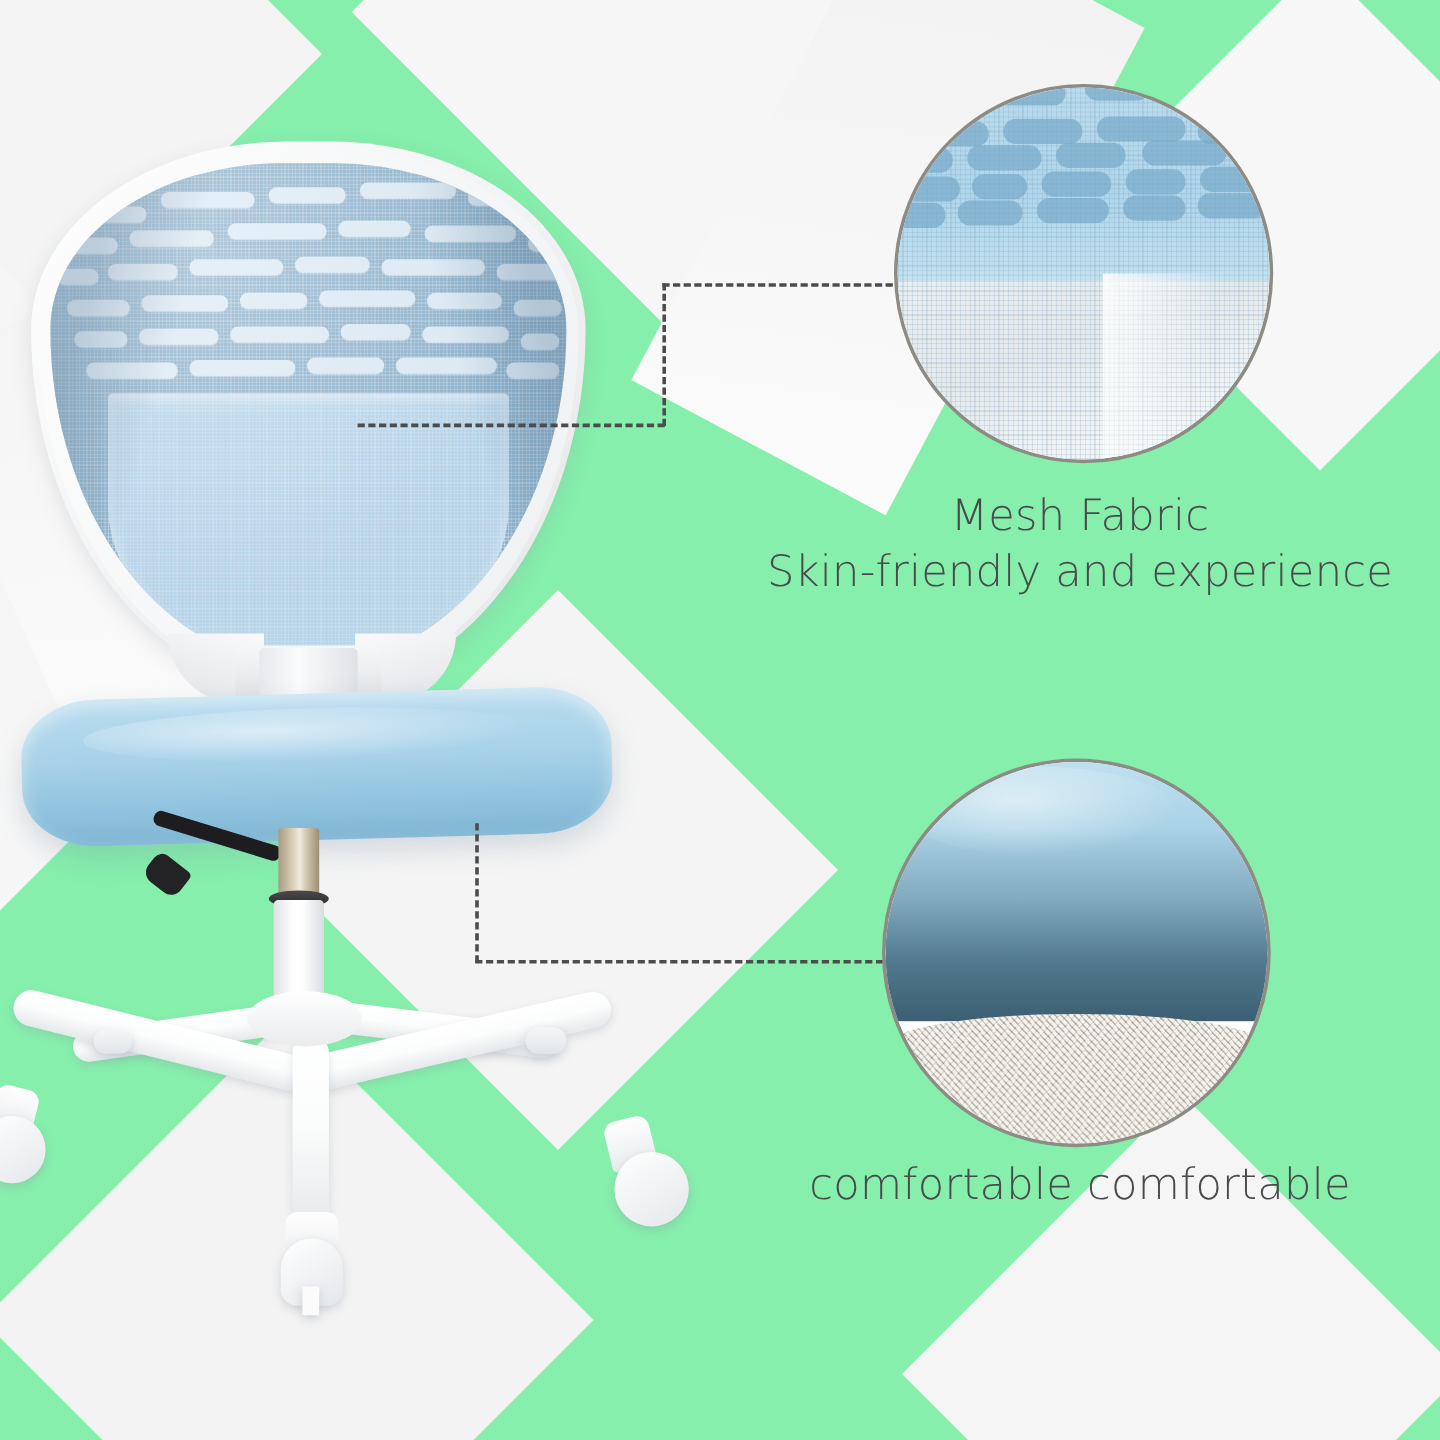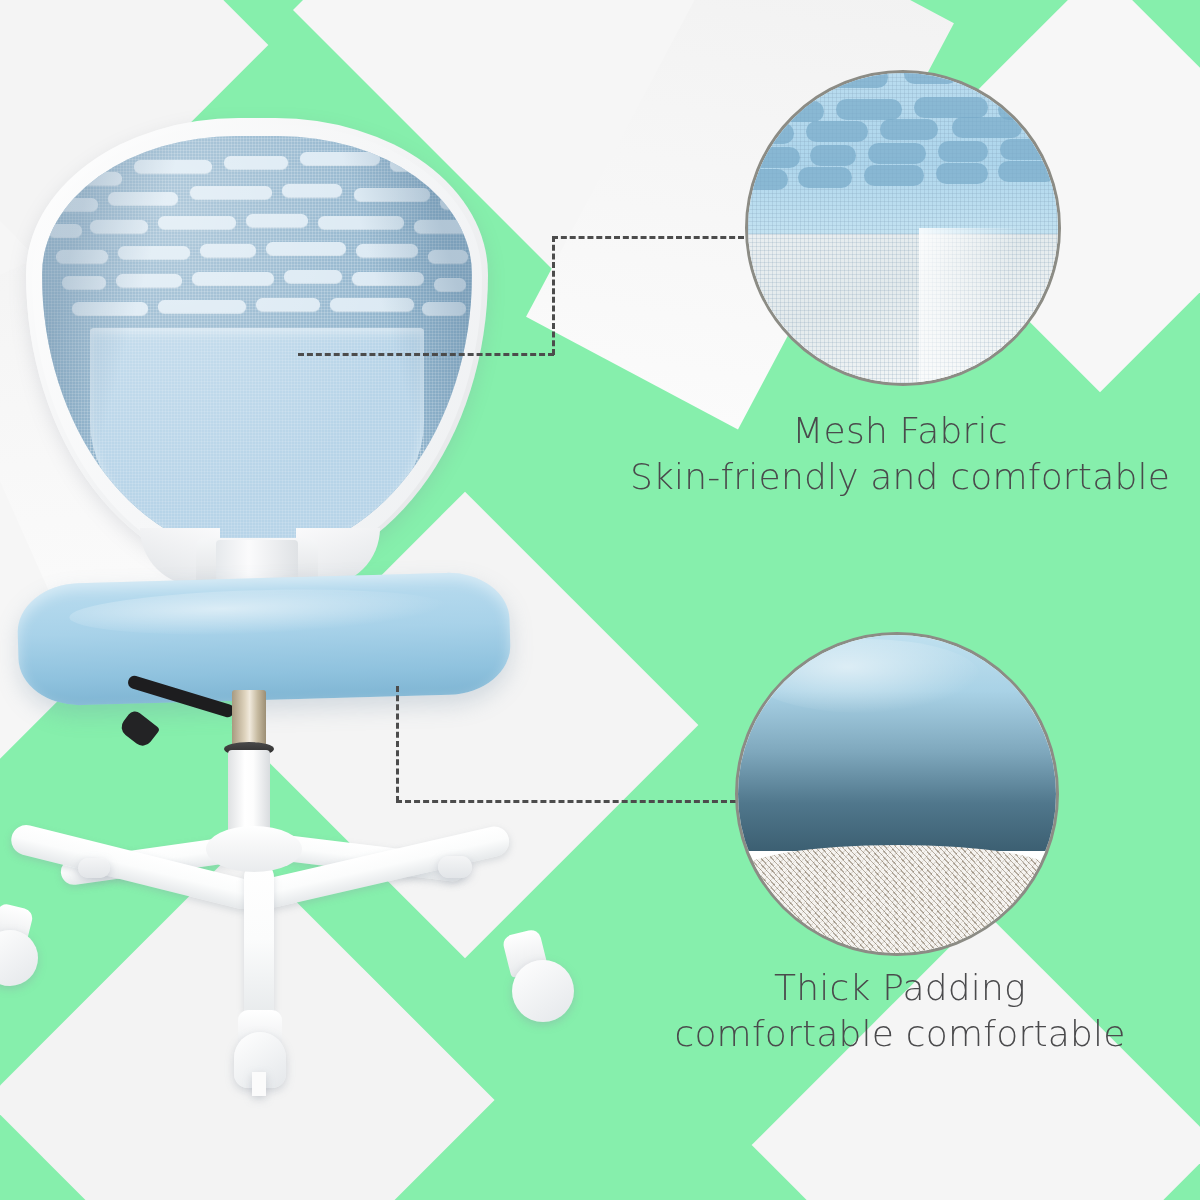--- a/index.html
+++ b/index.html
@@ -401,28 +401,27 @@
       <div class="cslot" style="left:250px;top:88px;width:58px;"></div>
     </div>
     <div class="cm-bottom">
       <div class="cm-weave"></div>
     </div>
     <div class="cm-fold"></div>
   </div>
 
   <div class="caption" id="caption-mesh">
     <span class="l1">Mesh Fabric</span>
-    <span class="l2">Skin-friendly and comfortable</span>
+    <span class="l2">Skin-friendly and experience</span>
   </div>
 
   <div class="callout" id="circle-pad">
     <div class="cp-cushion">
       <div class="cp-gloss"></div>
     </div>
     <div class="cp-fabric"></div>
   </div>
 
   <div class="caption" id="caption-pad">
-    <span class="l1">Thick Padding</span>
     <span class="l3">comfortable comfortable</span>
   </div>
 
 </div>
 
 </body></html>

